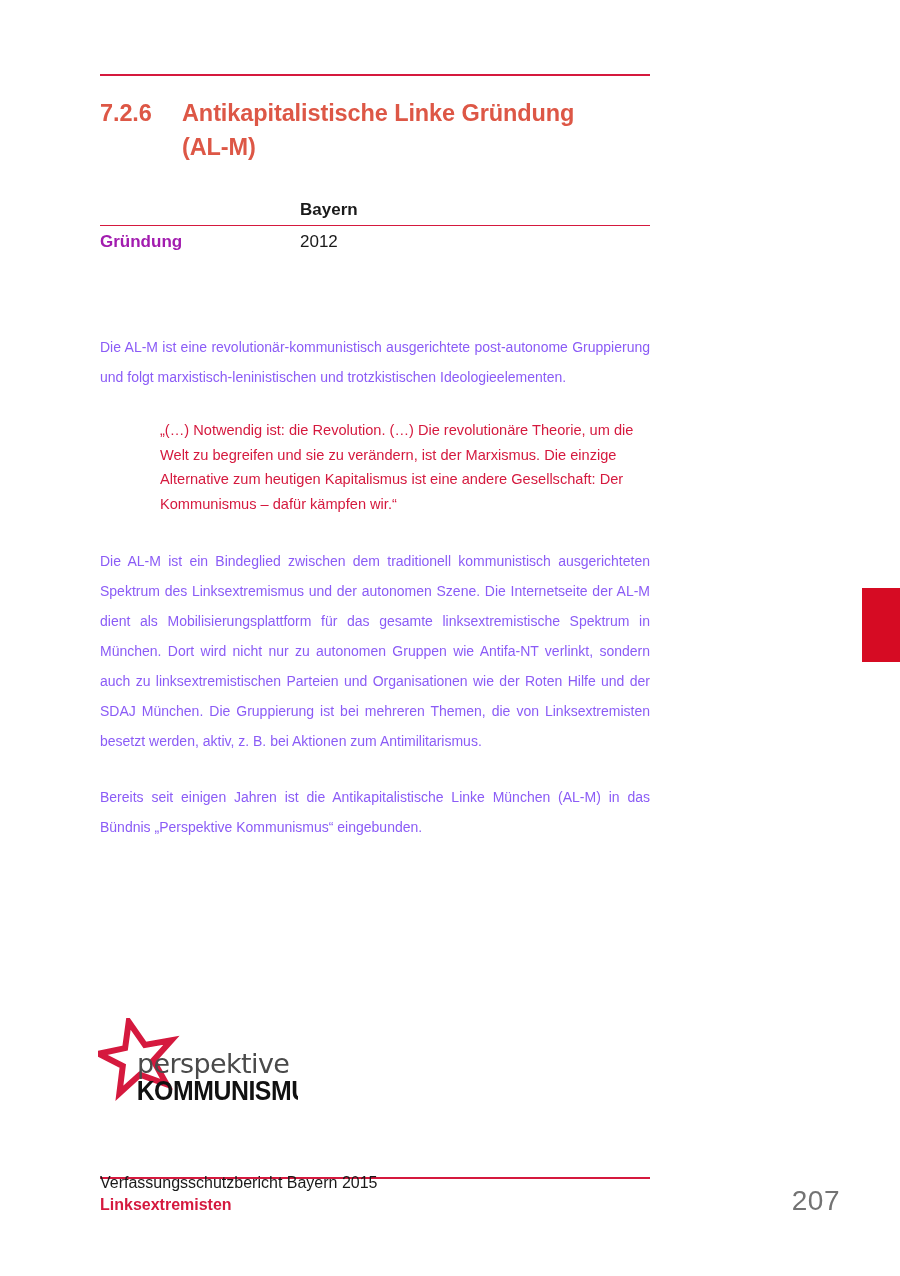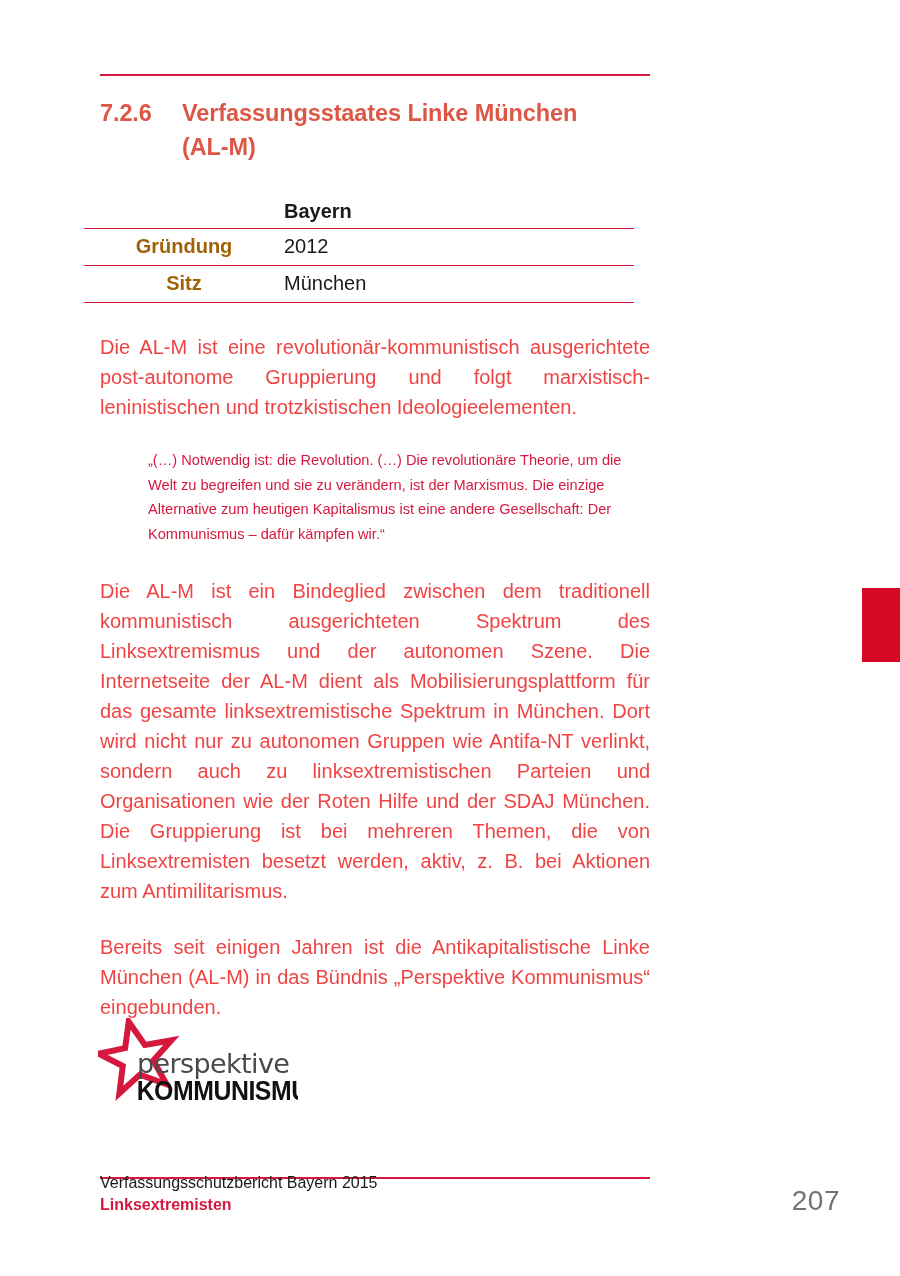--- a/index.html
+++ b/index.html
@@ -61,35 +61,34 @@
   }
   .heading .txt {
     display: inline-block;
     width: 430px;
     vertical-align: top;
   }
 
   
   .info-table {
     position: absolute;
-    left: 84px;
+    left: 100px;
     top: 200px;
     width: 550px;
     border-collapse: collapse;
-    font-size: 20px;
+    font-size: 17px;
   }
   .info-table td {
     padding: 6px 0 7px 0;
     vertical-align: top;
   }
   .info-table .col-label {
     width: 200px;
     font-weight: bold;
-    color: #a16207;
-    text-align: center;
+    color: #a21caf;
   }
   .info-table .col-value {
     color: #1a1a1a;
   }
   .info-table tr.hdr td {
     padding-top: 0;
     padding-bottom: 5px;
     font-weight: bold;
   }
   .info-table tr.row-line td {
@@ -101,38 +100,38 @@
 
   
   .body-block {
     position: absolute;
     left: 100px;
     top: 332px;
     width: 550px;
   }
   p.para {
     margin: 0 0 26px 0;
-    font-size: 20px;
+    font-size: 14px;
     line-height: 30px;
     text-align: justify;
-    color: #ef4444;
+    color: #8b5cf6;
     hyphens: none;
   }
   p.para:last-child { margin-bottom: 16px; }
 
   
   .quote {
     margin: 4px 0 30px 0;
     padding-left: 48px;
     color: #D5193E;
     font-size: 14.6px;
     line-height: 24.5px;
     text-align: left;
   }
-  .quote p { margin: 0; }
+  .quote p { margin: 12px; }
 
   
   .logo {
     position: absolute;
     left: 98px;
     top: 1018px;
     width: 200px;
     height: 100px;
   }
   .logo svg { display: block; }
@@ -175,37 +174,33 @@
 </head>
 <body>
 
 <div class="page">
 
   <div class="edge-tab"></div>
 
   <div class="rule-top"></div>
 
   <div class="heading">
-    <span class="num">7.2.6</span><span class="txt"><span>Verfassungsstaates Linke München</span><br><span>(AL-M)</span></span>
+    <span class="num">7.2.6</span><span class="txt"><span>Antikapitalistische Linke Gründung</span><br><span>(AL-M)</span></span>
   </div>
 
   <table class="info-table">
     <tbody>
       <tr class="hdr">
         <td class="col-label"></td>
         <td class="col-value">Bayern</td>
       </tr>
       <tr class="row-line">
         <td class="col-label">Gründung</td>
         <td class="col-value">2012</td>
       </tr>
-      <tr class="row-line last-line">
-        <td class="col-label">Sitz</td>
-        <td class="col-value">München</td>
-      </tr>
     </tbody>
   </table>
 
   <div class="body-block">
     <p class="para">Die AL-M ist eine revolutionär-kommunistisch ausgerichtete post-autonome Gruppierung und folgt marxistisch-leninistischen und trotzkistischen Ideologieelementen.</p>
     <blockquote class="quote">
       <p>„(…) Notwendig ist: die Revolution. (…) Die revolutionäre Theorie, um die Welt zu begreifen und sie zu verändern, ist der Marxismus. Die einzige Alternative zum heutigen Kapitalismus ist eine andere Gesellschaft: Der Kommunismus – dafür kämpfen wir.“</p>
     </blockquote>
     <p class="para">Die AL-M ist ein Bindeglied zwischen dem traditionell kommunistisch ausgerichteten Spektrum des Linksextremismus und der autonomen Szene. Die Internetseite der AL-M dient als Mobilisierungsplattform für das gesamte linksextremistische Spektrum in München. Dort wird nicht nur zu autonomen Gruppen wie Antifa-NT verlinkt, sondern auch zu linksextremistischen Parteien und Organisationen wie der Roten Hilfe und der SDAJ München. Die Gruppierung ist bei mehreren Themen, die von Linksextremisten besetzt werden, aktiv, z. B. bei Aktionen zum Antimilitarismus.</p>
     <p class="para">Bereits seit einigen Jahren ist die Antikapitalistische Linke München (AL-M) in das Bündnis „Perspektive Kommunismus“ eingebunden.</p>

